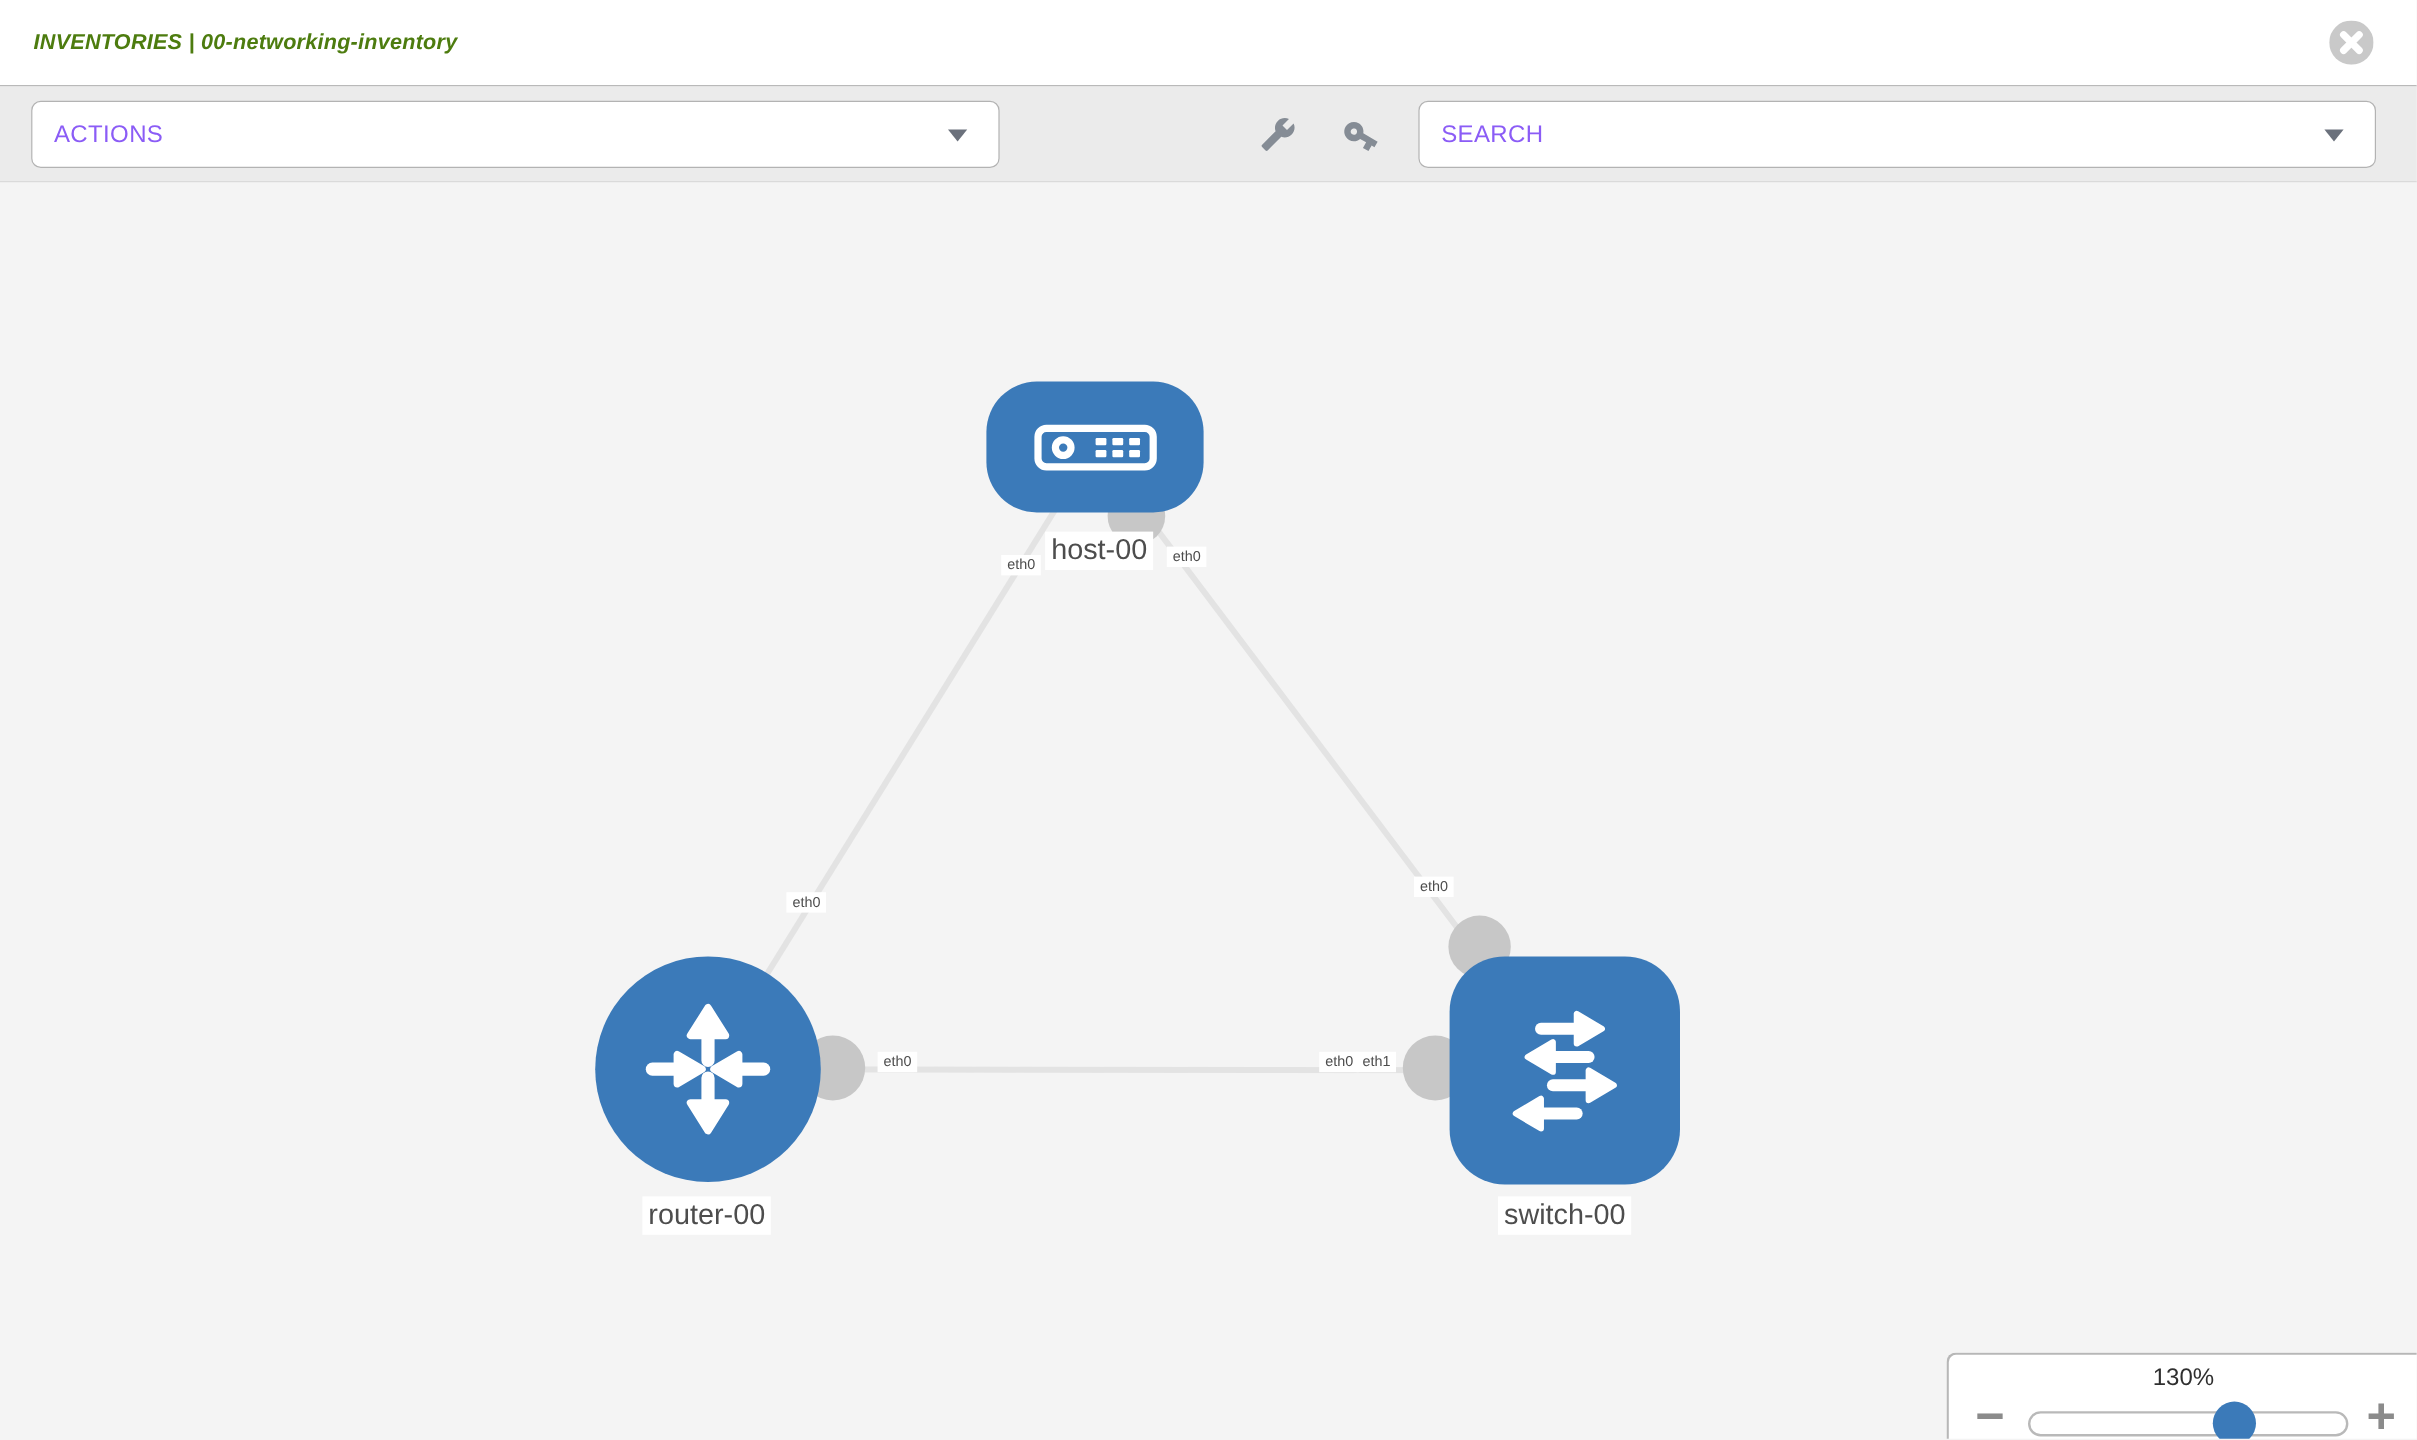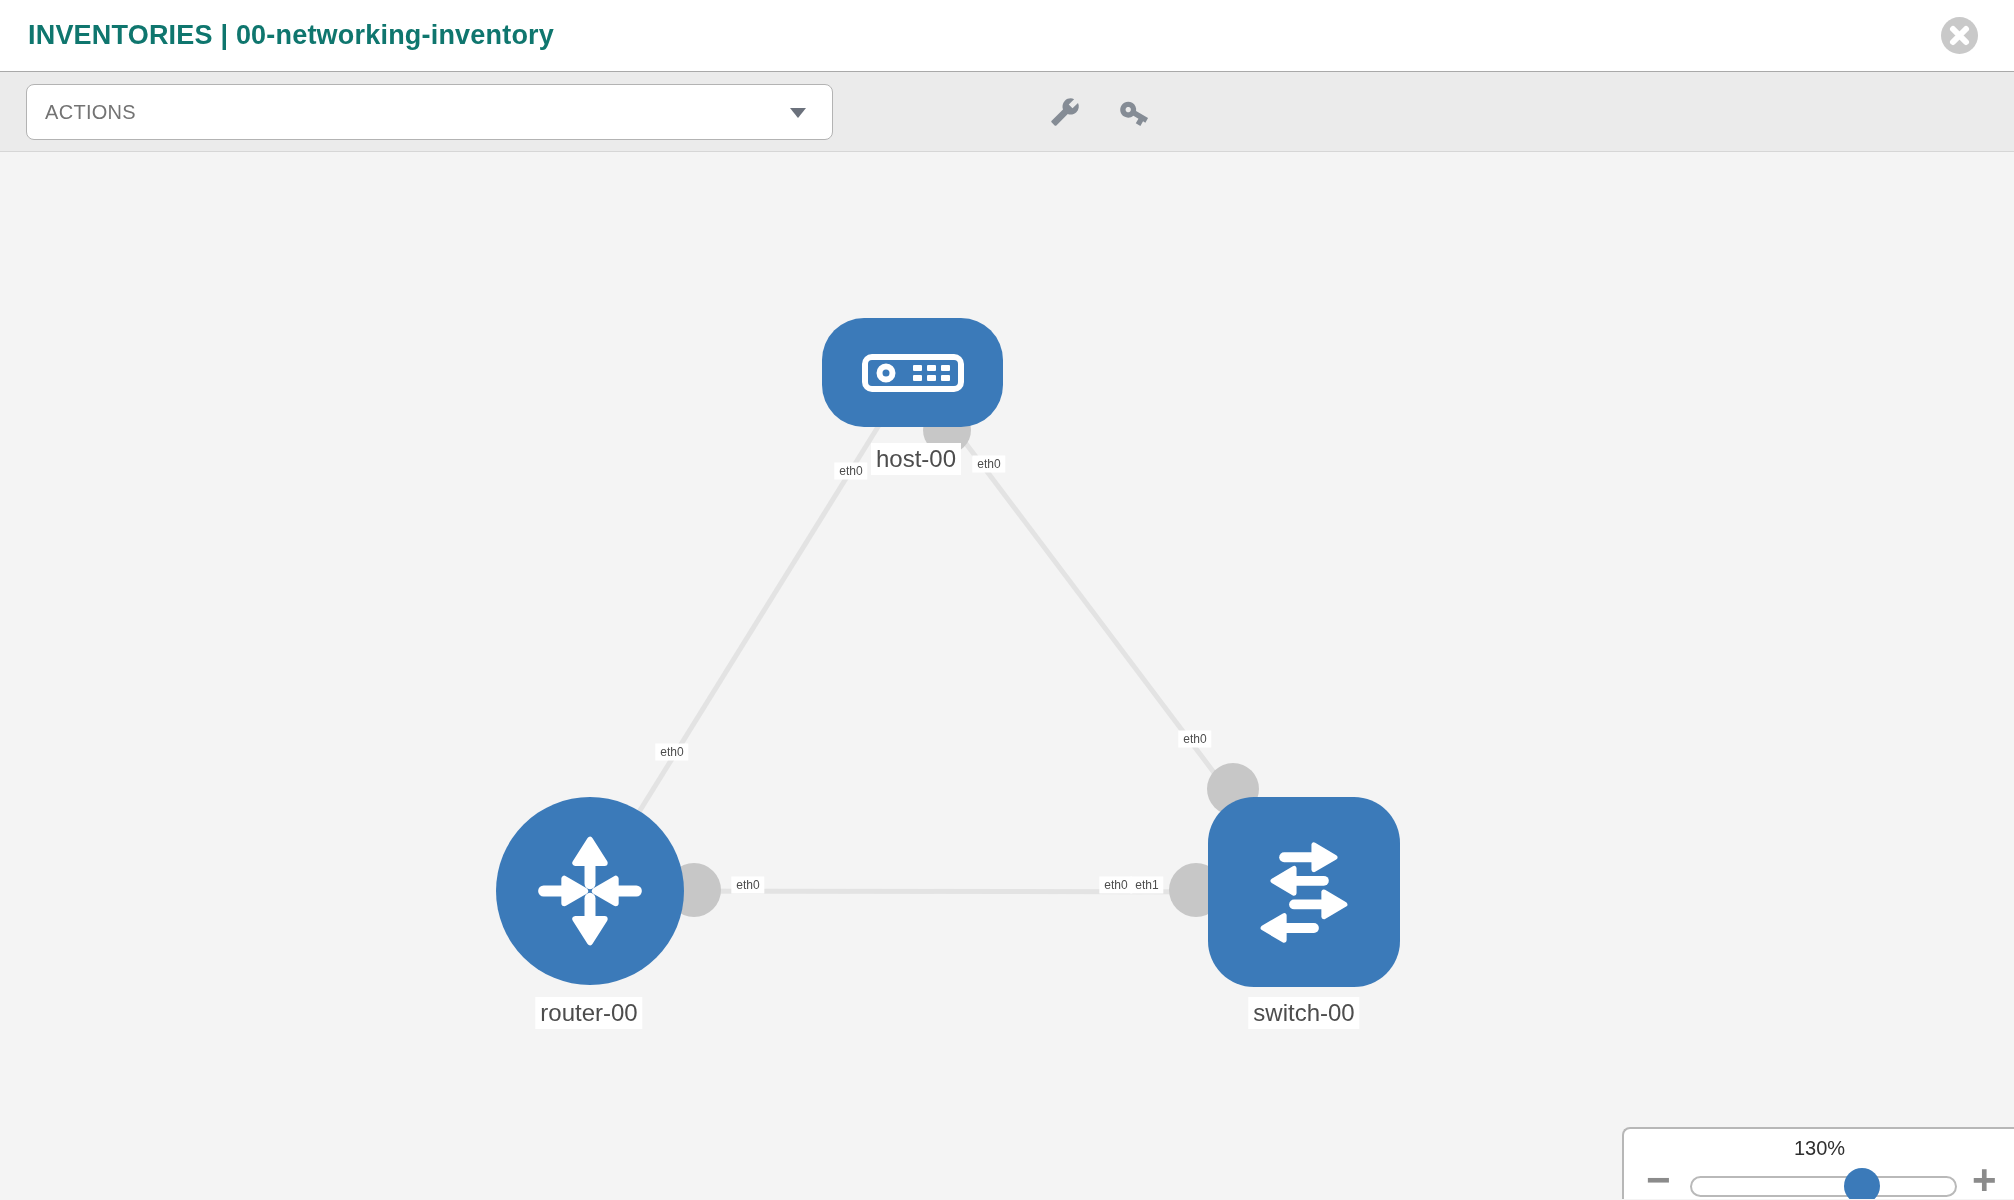--- a/index.html
+++ b/index.html
@@ -9,39 +9,39 @@
   }
   .app{width:2014px;height:1200px;position:relative;}
 
   
   .header{
     height:72px;background:#ffffff;border-bottom:1px solid #a9a9a9;
     display:flex;align-items:center;justify-content:space-between;
     padding:0 36px 0 28px;box-sizing:border-box;
   }
   .page-title{
-    font-size:27px;font-weight:bold;color:#0f766e;margin:0;letter-spacing:.2px;
+    font-size:18px;font-weight:bold;color:#4d7c0f;margin:0;letter-spacing:.2px;font-style:italic;
   }
   .close-btn{
     width:37px;height:37px;border:none;padding:0;background:transparent;cursor:pointer;
     display:flex;align-items:center;justify-content:center;
   }
 
   
   .toolbar{
     position:relative;height:80px;background:#ebebeb;border-bottom:1px solid #d6d6d6;
     box-sizing:border-box;
   }
   .dropdown{
     position:absolute;top:12px;height:56px;background:#fff;
     border:1px solid #b3b3b3;border-radius:8px;box-sizing:border-box;
     display:flex;align-items:center;cursor:pointer;
   }
   .dropdown .dd-label{
-    padding-left:18px;font-size:20px;color:#737373;letter-spacing:.3px;
+    padding-left:18px;font-size:20px;color:#8b5cf6;letter-spacing:.3px;
   }
   .dropdown .caret{
     position:absolute;right:26px;top:50%;margin-top:-4px;
     width:0;height:0;border-left:8px solid transparent;border-right:8px solid transparent;
     border-top:10px solid #6b717c;
   }
   .dd-actions{left:26px;width:807px;}
   .dd-search{left:1182px;width:798px;}
   .tool-icon{position:absolute;top:25px;cursor:pointer;}
   .tool-icon.wrench{left:1050px;}
@@ -119,20 +119,24 @@
     </span>
 
     <span class="tool-icon key">
       <svg width="32" height="32" viewBox="0 0 24 24">
         <g transform="rotate(30 12 12)">
           <path fill="#858c95" d="M12.65 10C11.83 7.67 9.61 6 7 6c-3.31 0-6 2.69-6 6s2.69 6 6 6c2.61 0 4.83-1.67 5.65-4H17v4h4v-4h2v-4H12.65zM7 14c-1.1 0-2-.9-2-2s.9-2 2-2 2 .9 2 2-.9 2-2 2z"></path>
         </g>
       </svg>
     </span>
 
+    <div class="dropdown dd-search">
+      <span class="dd-label">SEARCH</span>
+      <span class="caret"></span>
+    </div>
   </div>
 
   <div class="canvas">
 
     <svg class="links" width="2014" height="1047" viewBox="0 0 2014 1047">
 
       <line x1="912" y1="220" x2="590" y2="739" stroke="#e3e3e3" stroke-width="5"></line>
       <line x1="912" y1="220" x2="1304" y2="740" stroke="#e3e3e3" stroke-width="5"></line>
       <line x1="590" y1="739" x2="1304" y2="740" stroke="#e3e3e3" stroke-width="5"></line>
 

